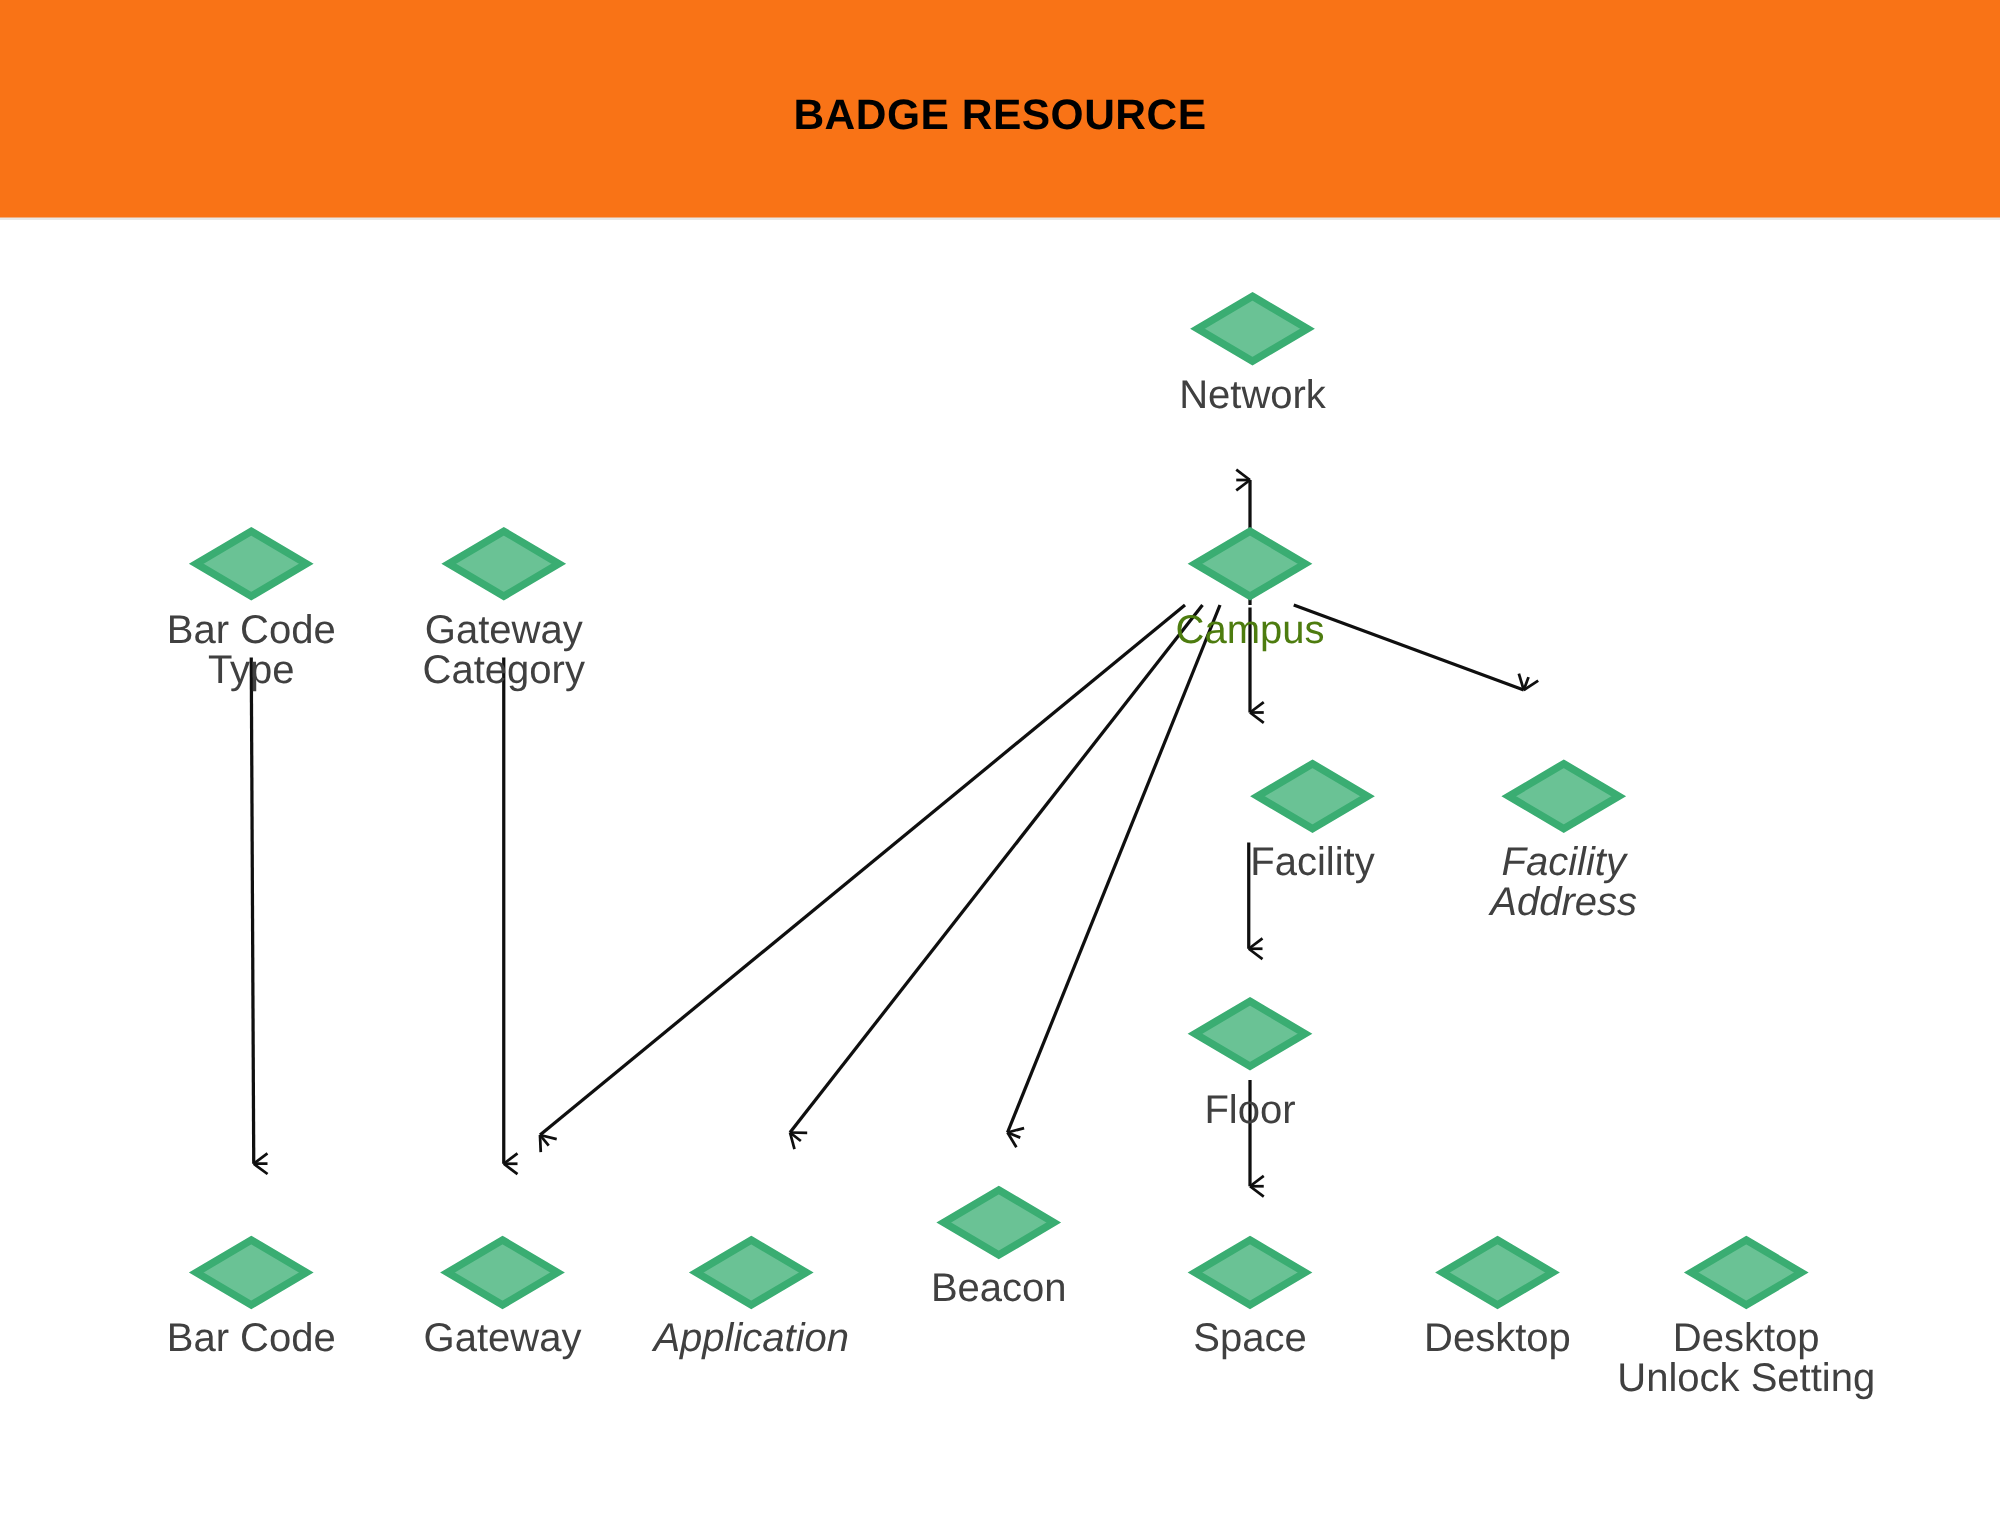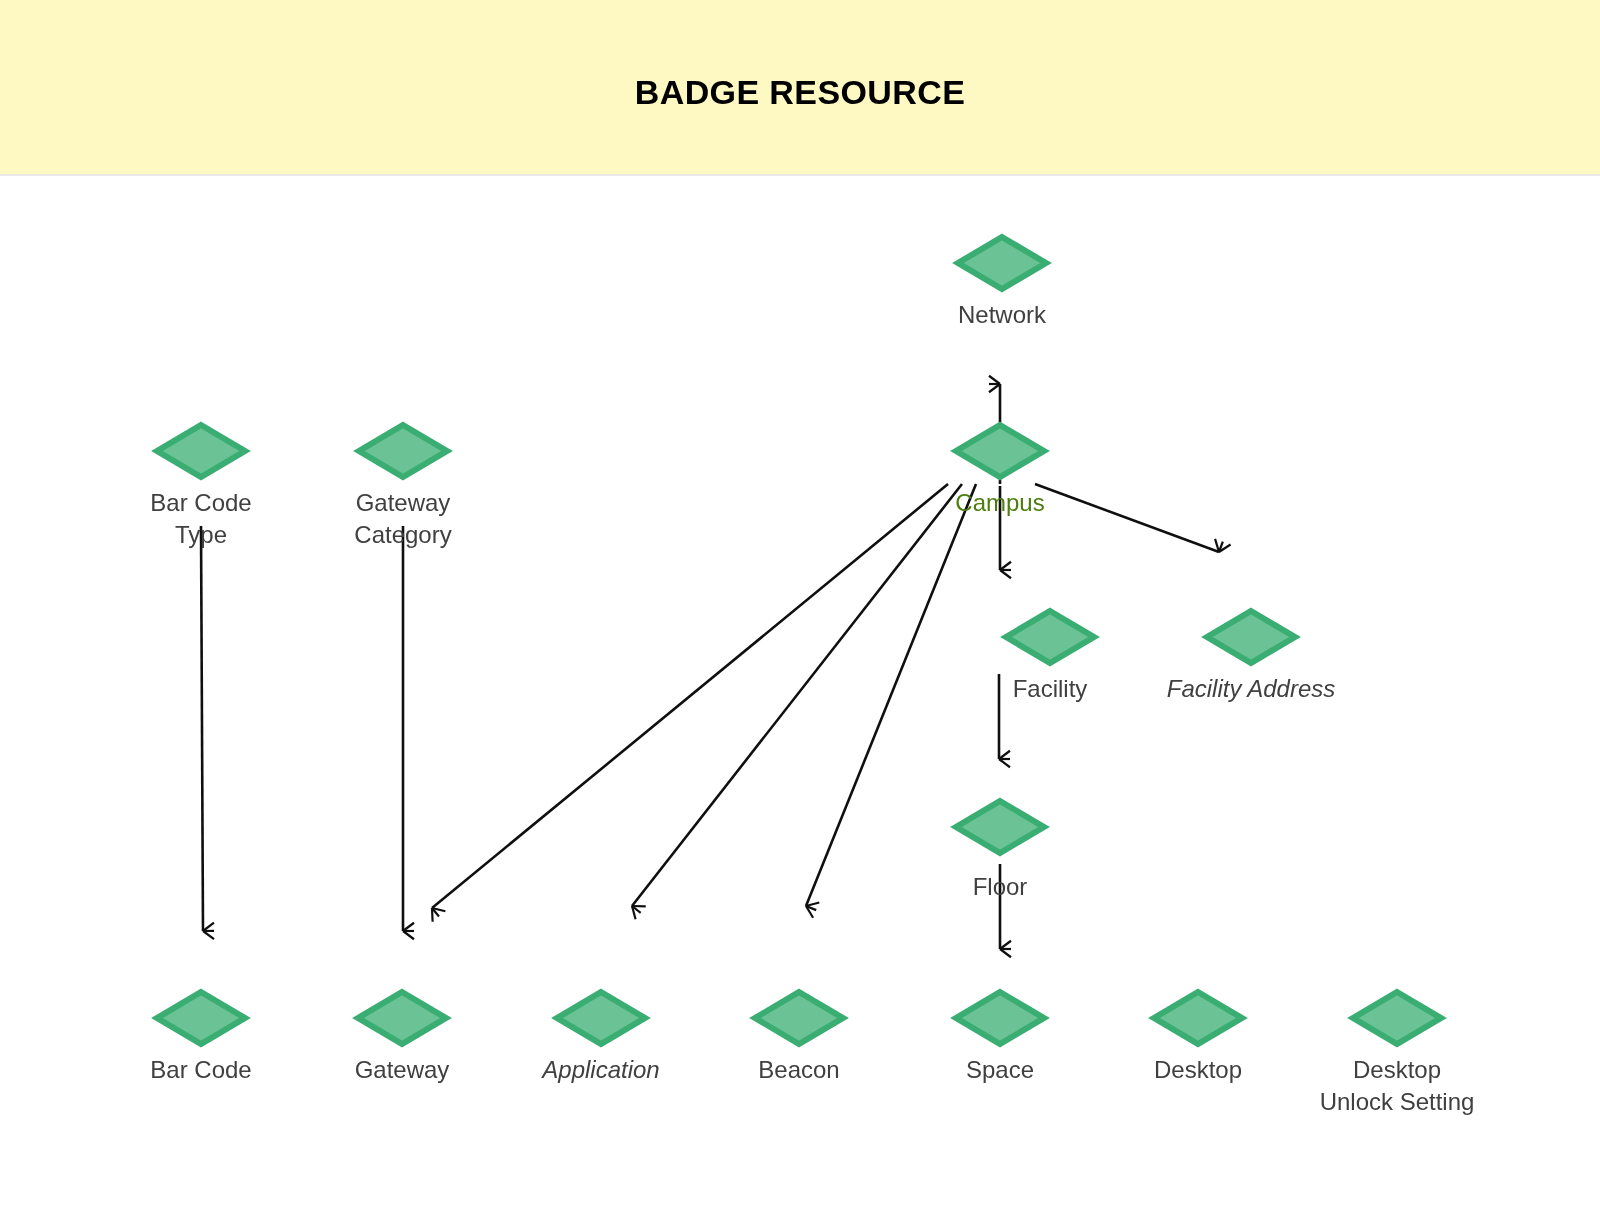--- a/index.html
+++ b/index.html
@@ -20,21 +20,21 @@
     background: #ffffff;
   }
   #header {
     position: absolute;
     left: 0;
     top: 0;
     width: 1600px;
     height: 176px;
     border-bottom: 2px solid #e8e8e8;
     box-sizing: border-box;
-    background: #fef9c3;
+    background: #f97316;
   }
   #title {
     position: absolute;
     left: 0;
     top: 73px;
     width: 1600px;
     text-align: center;
     font-size: 34px;
     font-weight: bold;
     letter-spacing: 0.4px;
@@ -61,21 +61,21 @@
     margin-left: -110px;
     text-align: center;
   }
   .diamond-wrap {
     width: 220px;
     height: 64px;
     display: block;
   }
   .node-label {
     margin-top: 4px;
-    font-size: 24px;
+    font-size: 32px;
     line-height: 32px;
     color: #404040;
     font-family: "Liberation Sans", sans-serif;
     white-space: pre-line;
   }
 </style>
 </head>
 <body>
 
 <div id="page" style="background: rgb(255, 255, 255);">
@@ -166,21 +166,21 @@
             <polygon points="110,6 154,32 110,58 66,32" fill="#6ac295" stroke="#3aad72" stroke-width="6" stroke-linejoin="miter"></polygon>
           </svg>
           <div class="node-label" style="color: rgb(64, 64, 64);">Gateway</div>
         </div>
         <div class="node" style="left: 601px; top: 810px; font-style: italic;">
           <svg class="diamond-wrap" viewBox="0 0 220 64">
             <polygon points="110,6 154,32 110,58 66,32" fill="#6ac295" stroke="#3aad72" stroke-width="6" stroke-linejoin="miter"></polygon>
           </svg>
           <div class="node-label" style="color: rgb(64, 64, 64);">Application</div>
         </div>
-        <div class="node" style="left: 799px; top: 810px;">
+        <div class="node" style="left: 799px; top: 770px;">
           <svg class="diamond-wrap" viewBox="0 0 220 64">
             <polygon points="110,6 154,32 110,58 66,32" fill="#6ac295" stroke="#3aad72" stroke-width="6" stroke-linejoin="miter"></polygon>
           </svg>
           <div class="node-label" style="color: rgb(64, 64, 64);">Beacon</div>
         </div>
         <div class="node" style="left: 1000px; top: 810px;">
           <svg class="diamond-wrap" viewBox="0 0 220 64">
             <polygon points="110,6 154,32 110,58 66,32" fill="#6ac295" stroke="#3aad72" stroke-width="6" stroke-linejoin="miter"></polygon>
           </svg>
           <div class="node-label" style="color: rgb(64, 64, 64);">Space</div>

